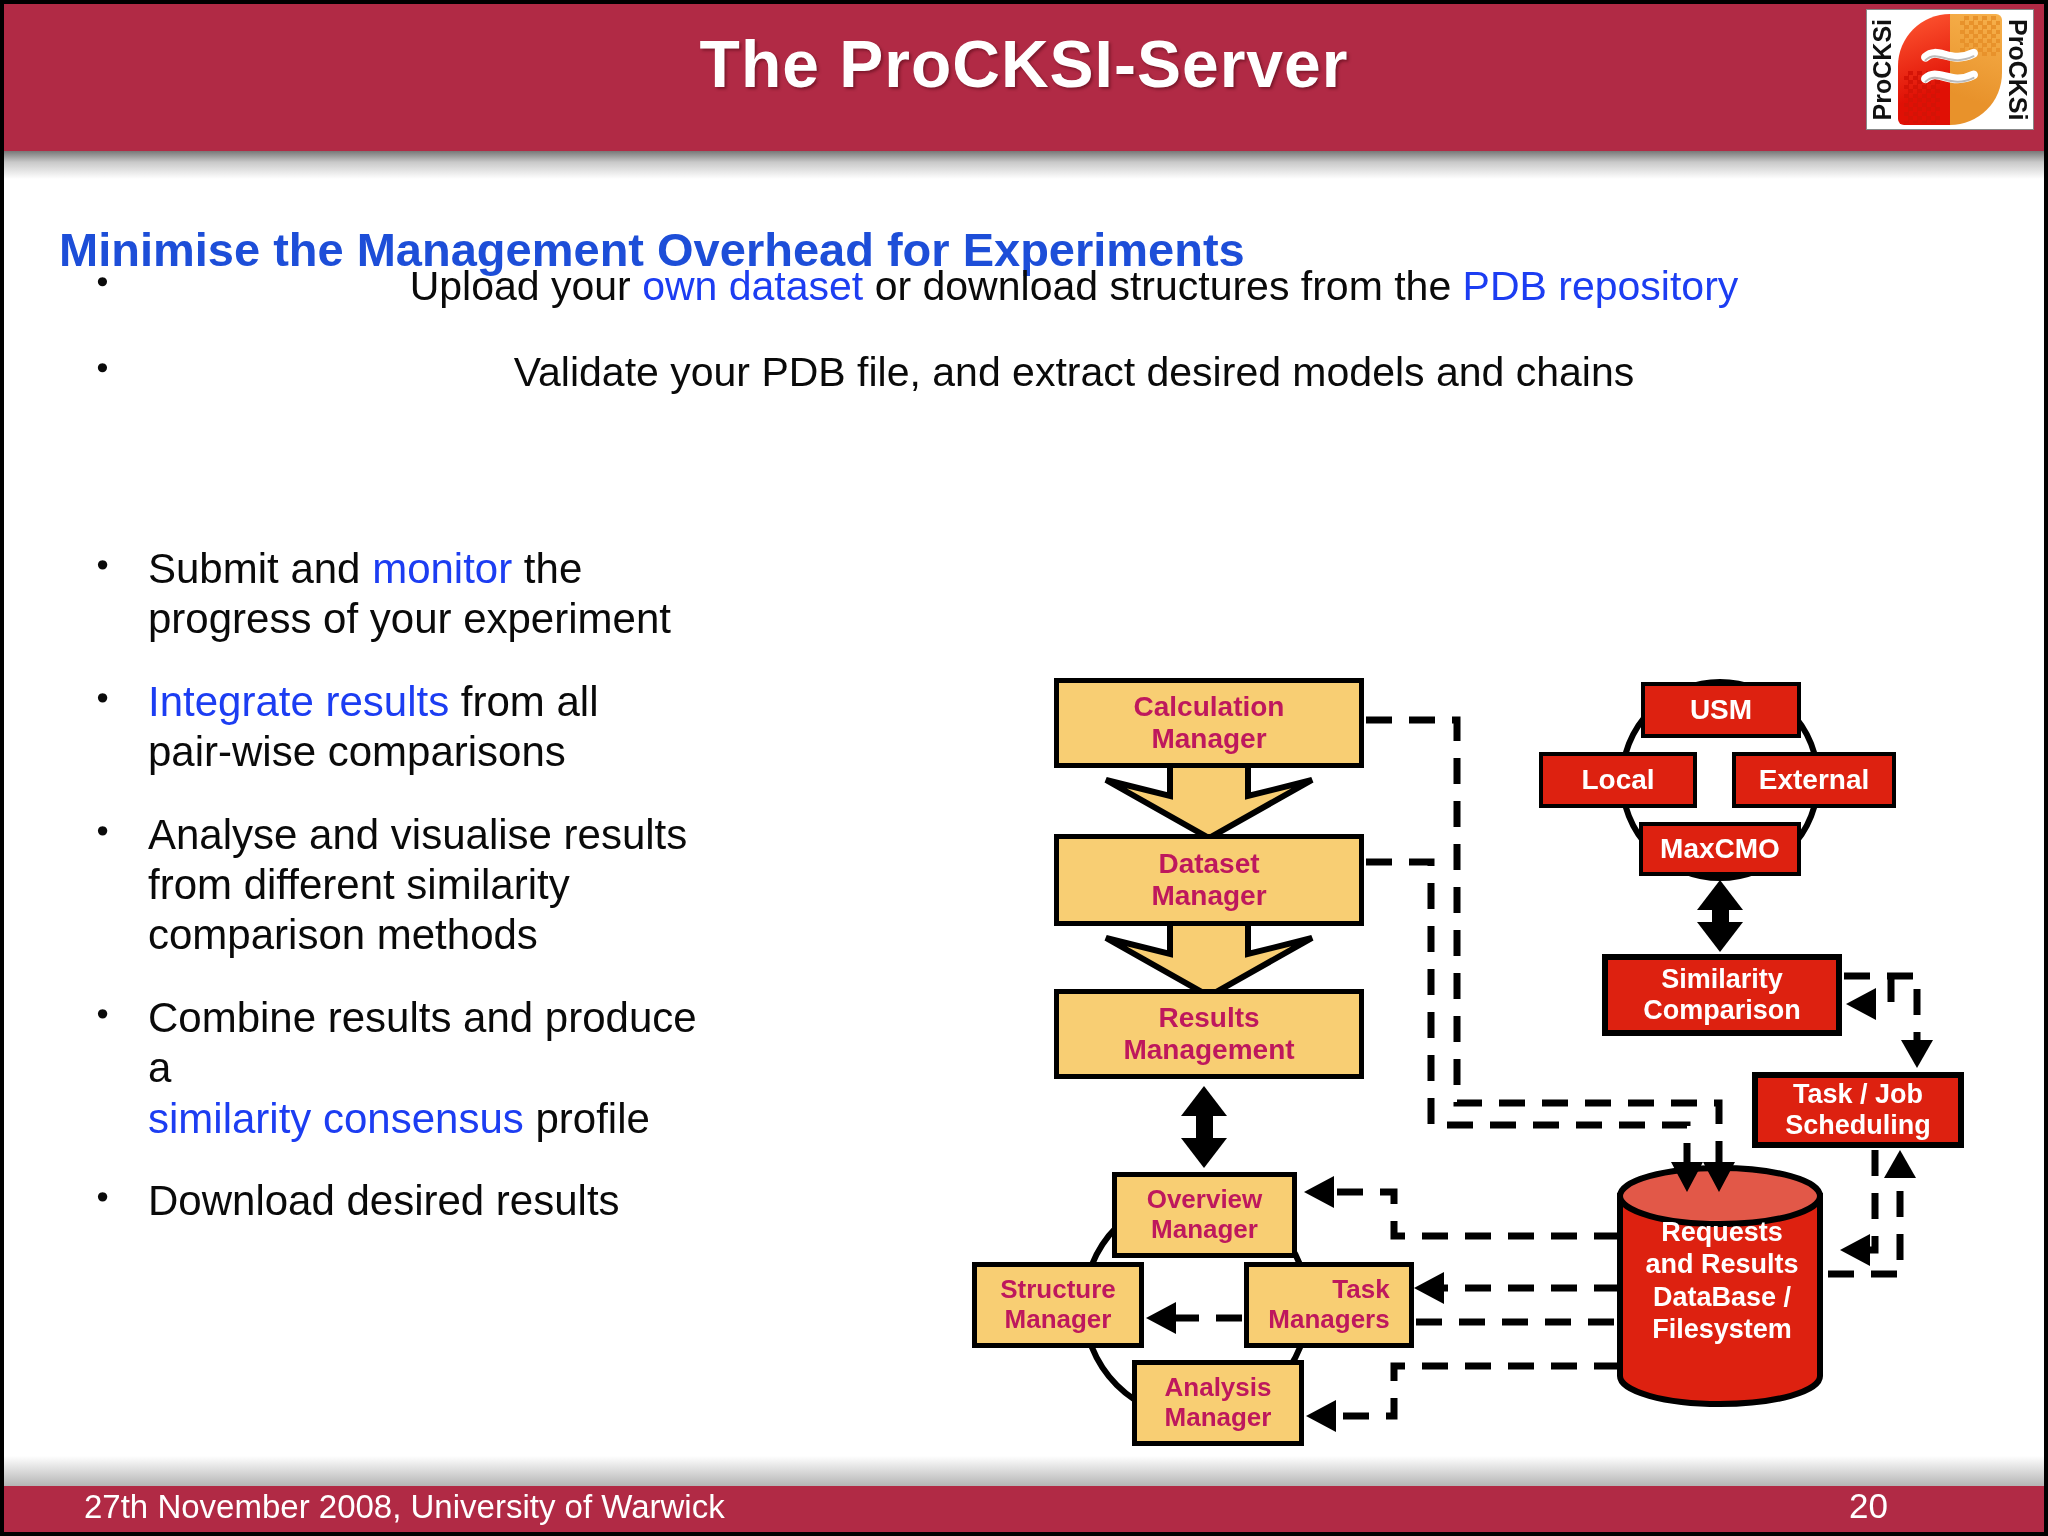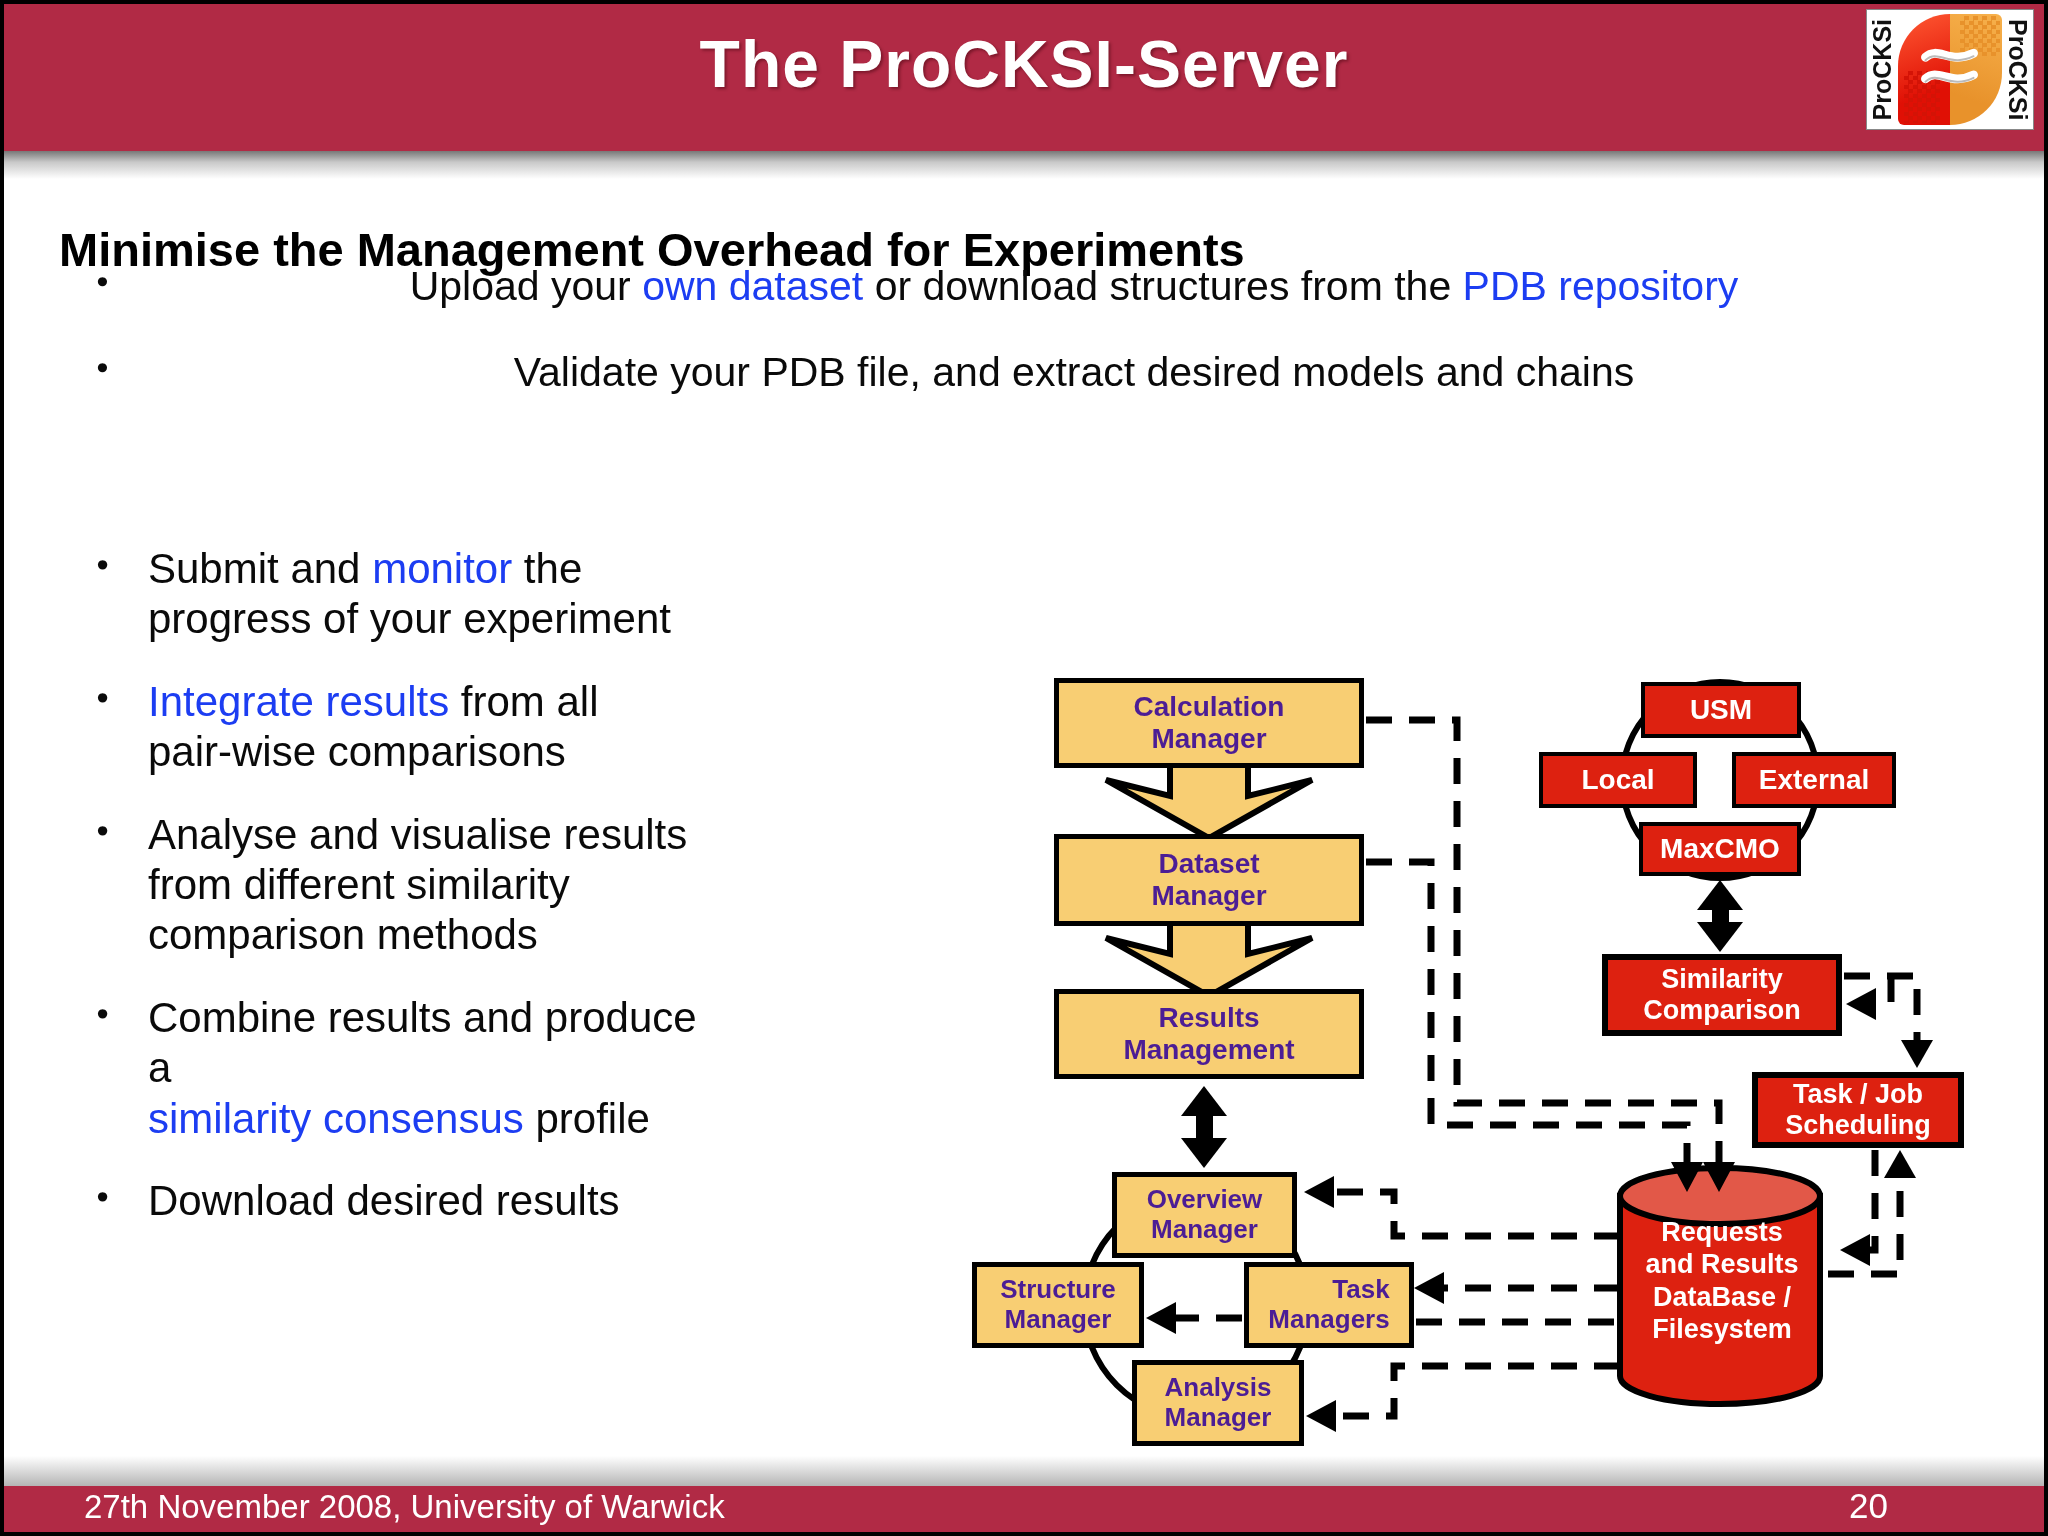--- a/index.html
+++ b/index.html
@@ -30,35 +30,35 @@
     background:linear-gradient(160deg,#ff5a33,#e01005 70%);border-radius:52px 0 0 6px;}
   .emblem-orange{position:absolute;right:0;top:0;width:50%;height:100%;
     background:linear-gradient(200deg,#f7b14c,#e8922b 75%);border-radius:0 6px 52px 0;}
   .checker{position:absolute;background-size:9px 9px;}
   .checker.tr{right:2px;top:2px;width:40px;height:40px;
     background-image:conic-gradient(#e8922b 25%,transparent 0 50%,#e8922b 0 75%,transparent 0);}
   .checker.bl{left:6px;bottom:2px;width:36px;height:52px;
     background-image:conic-gradient(#d41306 25%,transparent 0 50%,#d41306 0 75%,transparent 0);}
   .waves{position:absolute;left:0;top:0;width:100%;height:100%;}
   
-  .heading{position:absolute;left:55px;top:218px;font-size:47px;font-weight:bold;color:#000000;}
+  .heading{position:absolute;left:55px;top:218px;font-size:47px;font-weight:bold;color:#1d4ed8;}
   ul.bullets{list-style:none;margin:0;padding:0;position:absolute;}
   ul.bullets li{position:relative;padding-left:58px;font-size:41px;line-height:1.2;
     white-space:pre-wrap;color:#0a0a0a;}
   ul.bullets li::before{content:"●";position:absolute;left:6px;top:0.34em;font-size:0.52em;}
   ul.top{left:86px;top:258px;width:1910px;}
   ul.top li{margin-bottom:37px;text-align:center;}
   ul.leftcol{left:86px;top:540px;width:640px;}
   ul.leftcol li{margin-bottom:32px;font-size:42px;}
   .blue{color:var(--accent-blue,#1C3DF2);}
   
   .diagram-svg{position:absolute;left:0;top:0;z-index:1;}
   .dbox{position:absolute;z-index:2;display:flex;align-items:center;justify-content:center;
     text-align:center;font-weight:bold;white-space:pre-line;line-height:1.15;}
-  .tan{background:var(--box-tan,#F8CE73);border:5px solid #000;color:#4c1d95;font-size:28px;}
+  .tan{background:var(--box-tan,#F8CE73);border:5px solid #000;color:#be185d;font-size:28px;}
   .red{background:var(--box-red,#DD2110);border:4px solid #000;color:#fff;font-size:28px;}
   .red.thick{border-width:6px;font-size:27px;}
   .b-calc{left:1050px;top:674px;width:310px;height:90px;}
   .b-data{left:1050px;top:830px;width:310px;height:92px;}
   .b-res {left:1050px;top:985px;width:310px;height:90px;}
   .b-ovw {left:1108px;top:1168px;width:185px;height:86px;font-size:26px;}
   .b-str {left:968px; top:1258px;width:172px;height:86px;font-size:26px;}
   .b-task{left:1240px;top:1258px;width:170px;height:86px;font-size:26px;text-align:right;}
   .b-ana {left:1128px;top:1356px;width:172px;height:86px;font-size:26px;}
   .r-usm {left:1637px;top:678px;width:160px;height:56px;}

